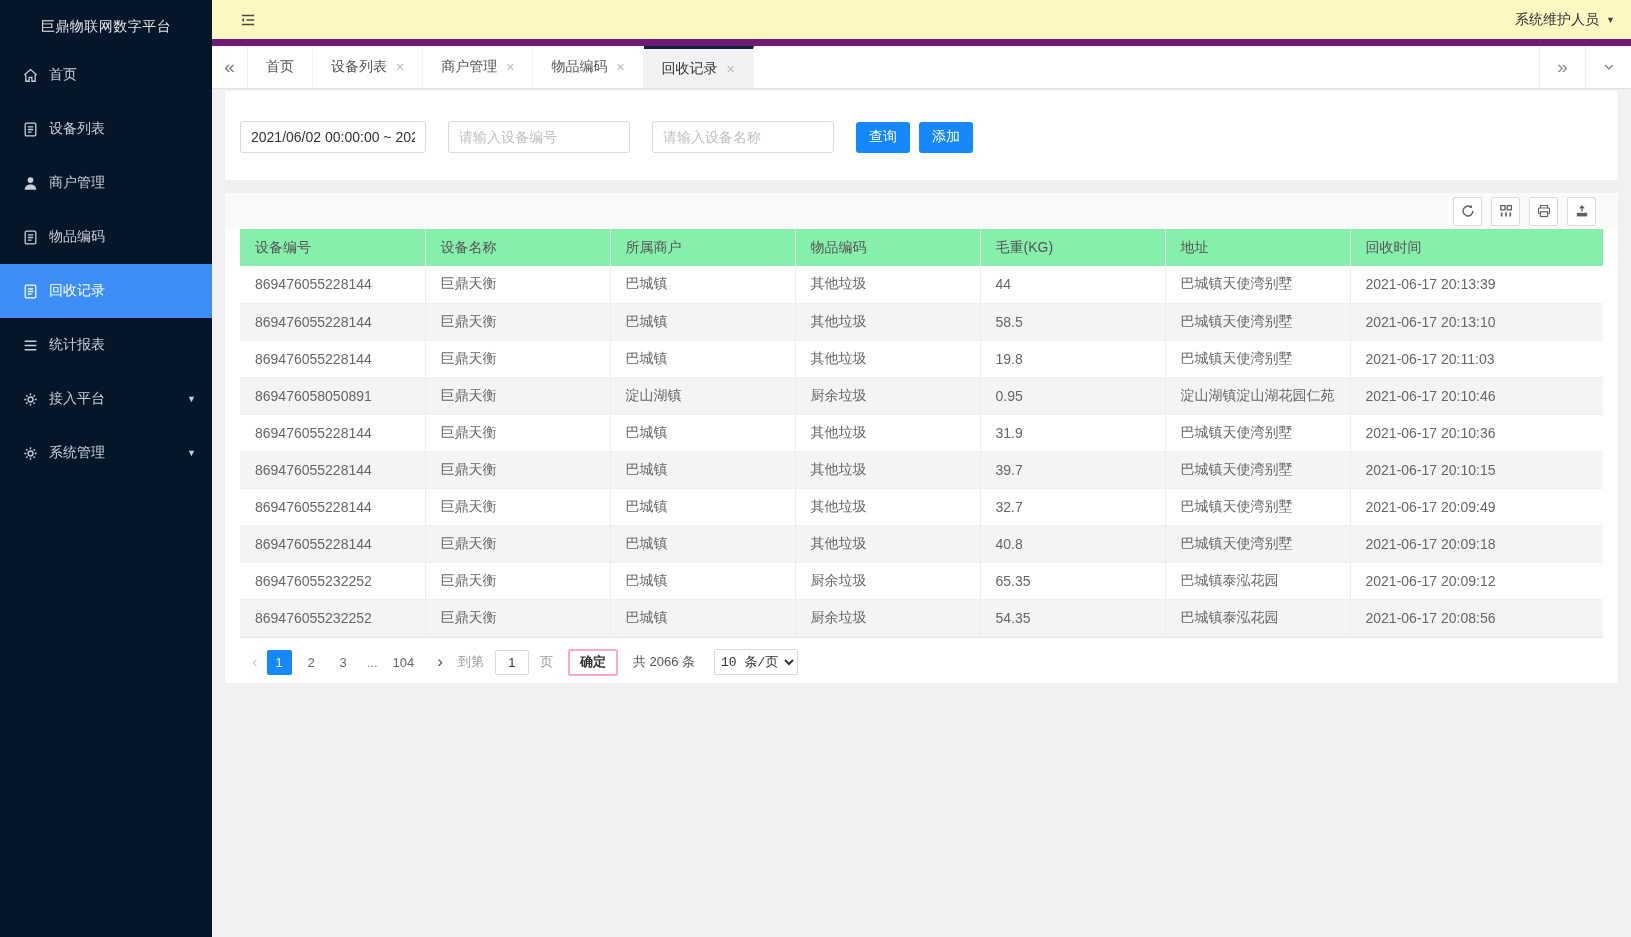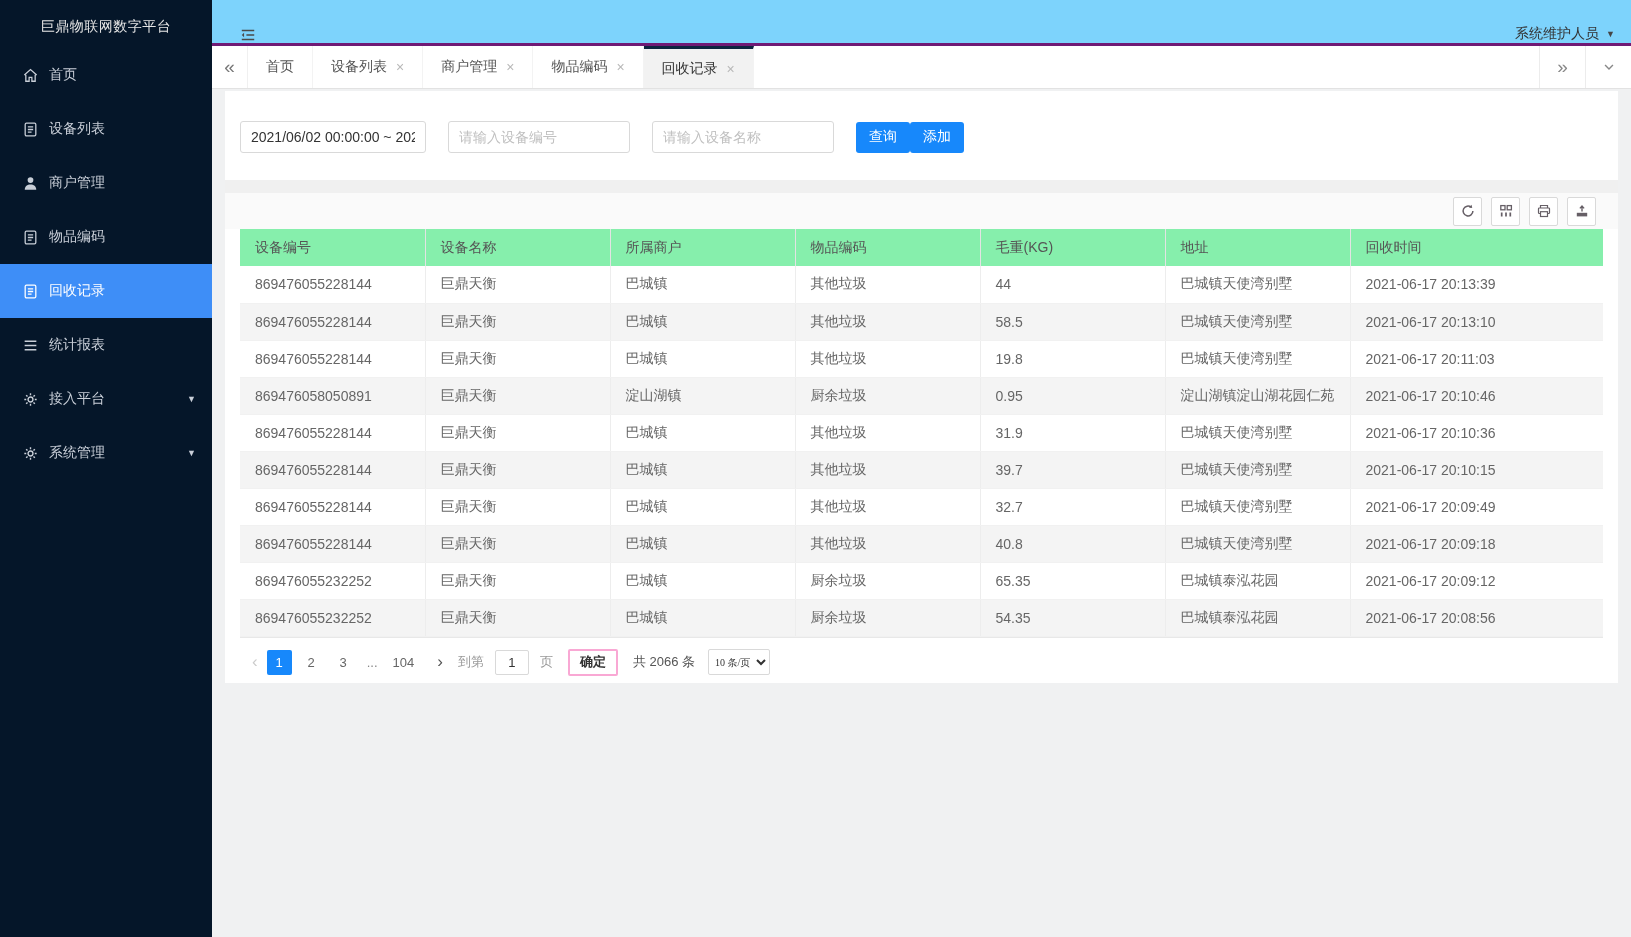--- a/index.html
+++ b/index.html
@@ -9,21 +9,21 @@
   
   .sidebar{width:212px;flex-shrink:0;background:#051629;height:100%}
   .sidebar-title{height:48px;line-height:52px;text-align:center;color:#e5e5e5;font-size:14px;font-weight:normal;letter-spacing:.5px;white-space:nowrap}
   .side-item{height:54px;display:flex;align-items:center;padding-left:22px;color:#c9cfd8;font-size:14px;cursor:pointer}
   .side-item.active{background:#3e8ef7;color:#fff}
   .side-icon{width:17px;height:17px;margin-right:10px;display:inline-flex;flex-shrink:0}
   .side-icon svg{width:100%;height:100%}
   .side-caret{margin-left:auto;margin-right:16px;font-size:9px}
   
   .main{flex:1;display:flex;flex-direction:column;height:100%;min-width:0}
-  .topbar{height:46px;background:#7dd3fc;display:flex;align-items:flex-end;justify-content:space-between;padding:0 16px 0 28px;border-bottom:3px solid #701a75}
+  .topbar{height:46px;background:#fef9c3;display:flex;align-items:center;justify-content:space-between;padding:0 16px 0 28px;border-bottom:7px solid #701a75}
   .fold-btn{background:none;border:none;color:#4a4a4a;cursor:pointer;display:flex}
   .fold-btn svg{width:19px;height:17px}
   .user-menu{display:flex;align-items:center;gap:7px;font-size:14px;color:#333;cursor:pointer}
   .user-caret{font-size:9px;color:#444}
   
   .tabsbar{height:43px;background:#fff;border-bottom:1px solid #e2e2e2;display:flex;align-items:stretch}
   .tab-nav{width:36px;border:none;background:#fff;border-right:1px solid #f0f0f0;color:#777;font-size:19px;cursor:pointer;display:flex;align-items:center;justify-content:center}
   .tabs-list{display:flex}
   .tab{display:flex;align-items:center;gap:9px;padding:0 18px;font-size:14px;color:#555;border-right:1px solid #f3f3f3;cursor:pointer}
   .tab.active{background:#f2f2f2;color:#333;border-top:3px solid #0e2440}
@@ -32,21 +32,21 @@
   .tabs-right .tab-nav{border-right:none;border-left:1px solid #ececec;width:46px;color:#888}
   .tabs-right .tab-nav svg{width:14px;height:14px}
   
   .content{flex:1;padding:2px 13px 0}
   .card{background:#fff;height:592px;display:flex;flex-direction:column}
   .filters{display:flex;align-items:center;gap:22px;padding:30px 15px 27px}
   .inp{height:32px;border:1px solid #d9d9d9;border-radius:3px;padding:0 10px;font-size:14px;color:#333;font-family:inherit;white-space:nowrap;overflow:hidden}
   .inp::placeholder{color:#c0c0c0}
   .inp.date{width:186px}
   .inp.w180{width:182px}
-  .btn-group{display:flex;}
+  .btn-group{display:flex;gap:9px}
   .btn{height:31px;background:#1788fb;color:#fff;border:none;border-radius:3px;font-size:14px;padding:0 13px;cursor:pointer;font-family:inherit}
   .gap-strip{height:13px;background:#f0f0f0}
   .grid-toolbar{height:36px;background:#fafafa;display:flex;align-items:center;justify-content:flex-end;gap:9px;padding-right:22px}
   .icon-btn{width:29px;height:29px;border:1px solid #d9d9d9;background:#fff;border-radius:2px;display:flex;align-items:center;justify-content:center;cursor:pointer;color:#665f66}
   .tb-ic{display:flex}
   .tb-ic svg{width:16px;height:16px}
   
   .tbl-wrap{padding:0 15px}
   table{width:100%;border-collapse:collapse;font-size:14px;table-layout:fixed}
   th{background:#86efac;height:37px;font-weight:normal;text-align:left;padding:0 15px;color:#555;border-right:1px solid #e3e3e3;white-space:nowrap;overflow:hidden}
@@ -58,22 +58,22 @@
   
   .pager{margin:0 15px;border-top:1px solid #e8e8e8;display:flex;align-items:center;gap:7px;padding:8px 0 0 12px;font-size:13px;color:#666;height:42px}
   .pg{min-width:25px;height:25px;line-height:25px;text-align:center;border-radius:2px;cursor:pointer;padding:0 4px}
   .pg.active{background:#1788fb;color:#fff;cursor:default}
   .pg.dots{cursor:default;color:#888;min-width:14px}
   .pg-prev{color:#ccc;font-size:17px;margin-right:2px;cursor:default}
   .pg-next{color:#555;font-size:17px;margin:0 8px 0 12px;cursor:pointer}
   .jump-label{color:#9a9a9a}
   .jump-inp{width:34px;height:25px;border:1px solid #d9d9d9;border-radius:2px;text-align:center;font-size:13px;color:#333;margin:0 4px;font-family:inherit}
   .confirm-btn{height:27px;border:2px solid #f9a8d4;background:#fff;border-radius:2px;padding:0 10px;font-size:13px;color:#333;font-weight:bold;margin:0 8px;cursor:pointer;font-family:inherit}
-  .total{color:#555;margin-right:6px}
-  .size-select{height:26px;border:1px solid #d9d9d9;border-radius:2px;font-size:10px;color:#333;padding:0 2px;font-family:Liberation Serif, serif;background:#fff;cursor:pointer}
+  .total{color:#555;margin-right:12px}
+  .size-select{height:26px;border:1px solid #d9d9d9;border-radius:2px;font-size:13px;color:#333;padding:0 2px;font-family:Liberation Mono, monospace;background:#fff;cursor:pointer}
 </style>
 </head>
 <body>
 
 <div class="layout">
 
   <aside class="sidebar">
     <div class="sidebar-title">巨鼎物联网数字平台</div>
     <nav>
         <div class="side-item">

